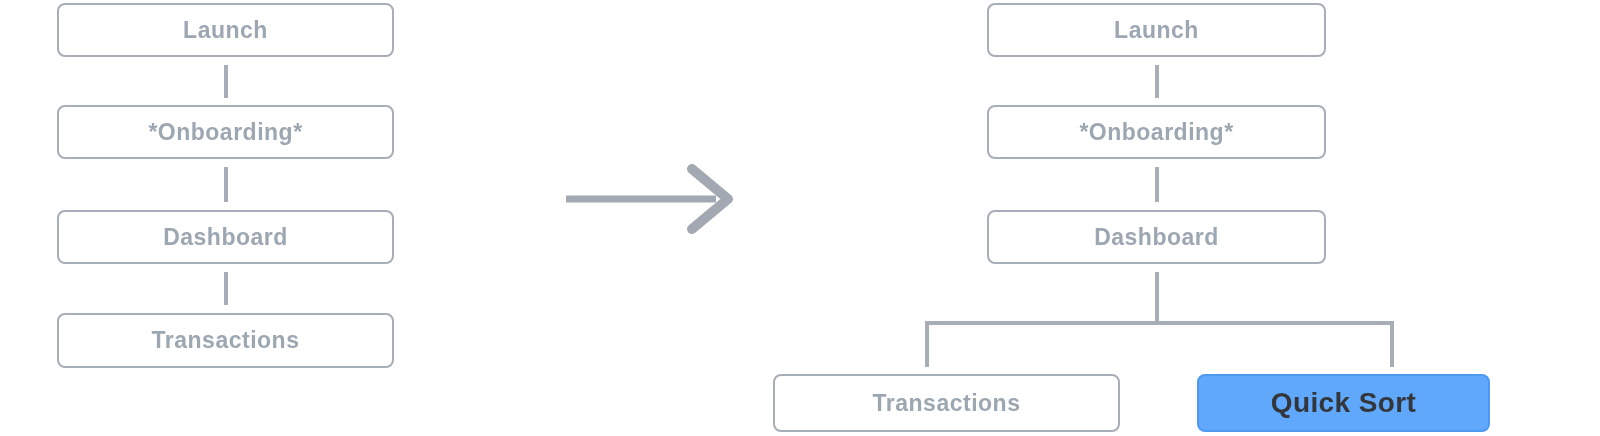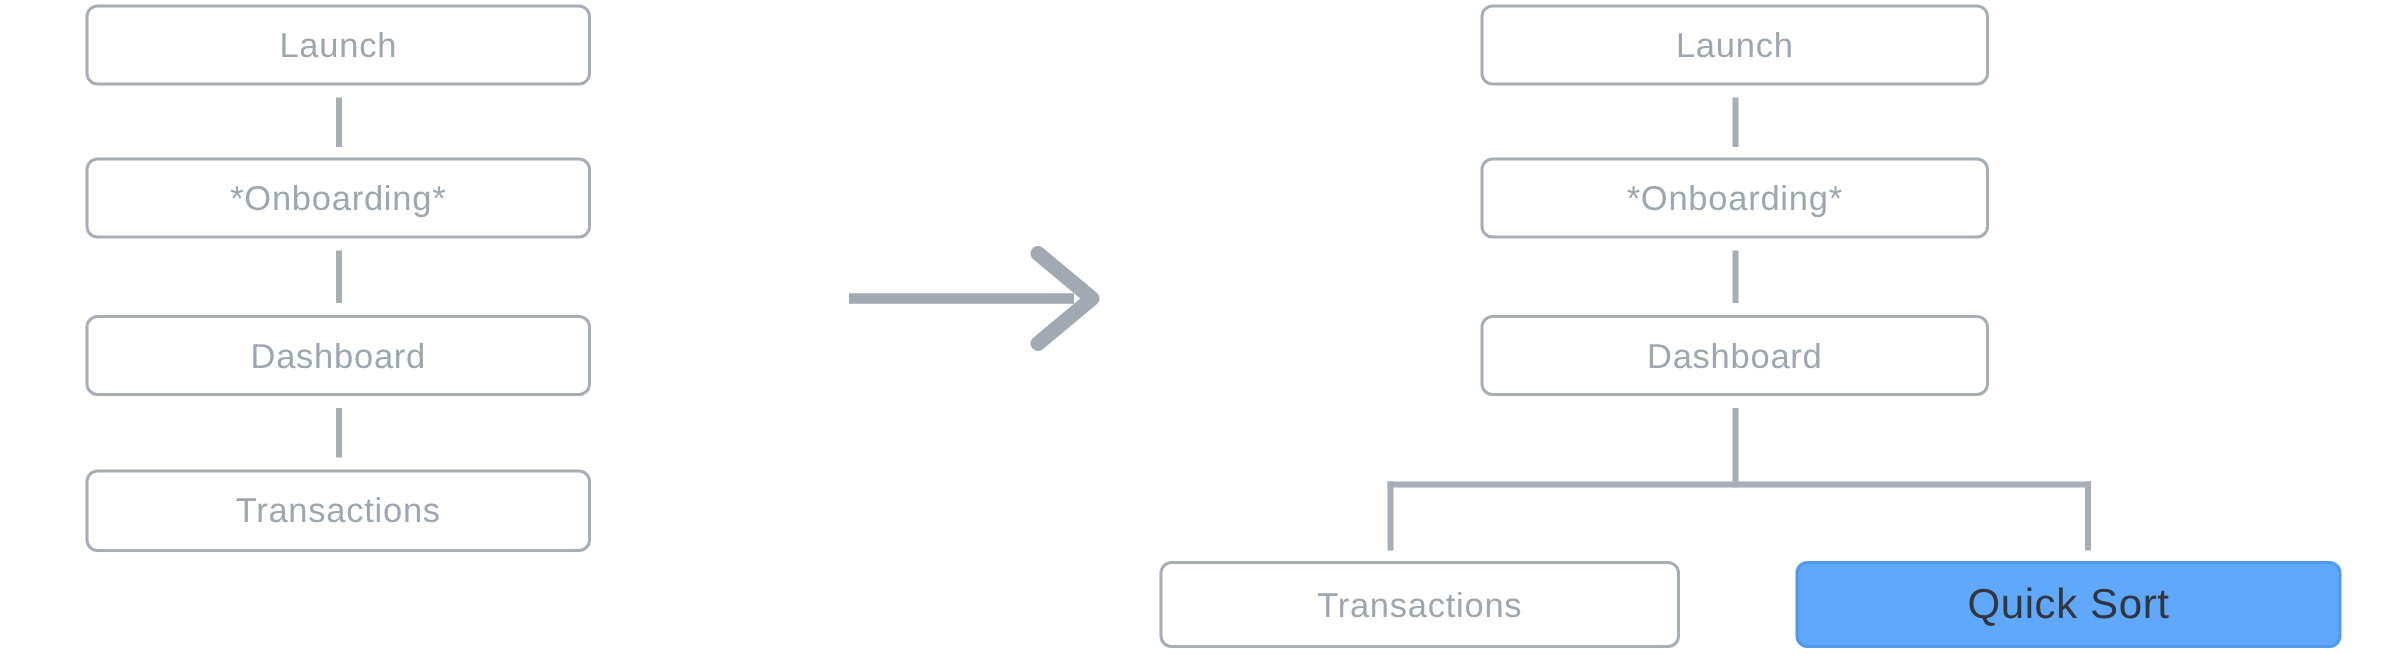--- a/index.html
+++ b/index.html
@@ -17,21 +17,21 @@
     border: 2.5px solid #A7AEB8;
     border-radius: 8px;
     background: #ffffff;
     display: flex;
     align-items: center;
     justify-content: center;
   }
   .node-label {
     color: #9DA7B2;
     font-size: 23px;
-    font-weight: normal;
+    font-weight: bold;
     letter-spacing: 0.5px;
     white-space: nowrap;
   }
   .node.highlight {
     background: #5FA8FC;
     border-color: #4E9AF0;
   }
   .node.highlight .node-label {
     color: #33373C;
     font-size: 28px;
@@ -92,18 +92,18 @@
     </div>
 
     <div class="line" style="left:1155px; top:272px; width:4px; height:53px;"></div>
     <div class="line" style="left:925px; top:321px; width:469px; height:4px;"></div>
     <div class="line" style="left:925px; top:321px; width:4px; height:46px;"></div>
     <div class="line" style="left:1390px; top:321px; width:4px; height:46px;"></div>
 
     <div class="node" style="left:773px; top:374px; width:347px; height:58px;">
       <span class="node-label">Transactions</span>
     </div>
-    <div class="node highlight" style="left:1197px; top:374px; width:364px; height:58px;">
+    <div class="node highlight" style="left:1197px; top:374px; width:293px; height:58px;">
       <span class="node-label">Quick Sort</span>
     </div>
   </section>
 
 </div>
 
 </body></html>

